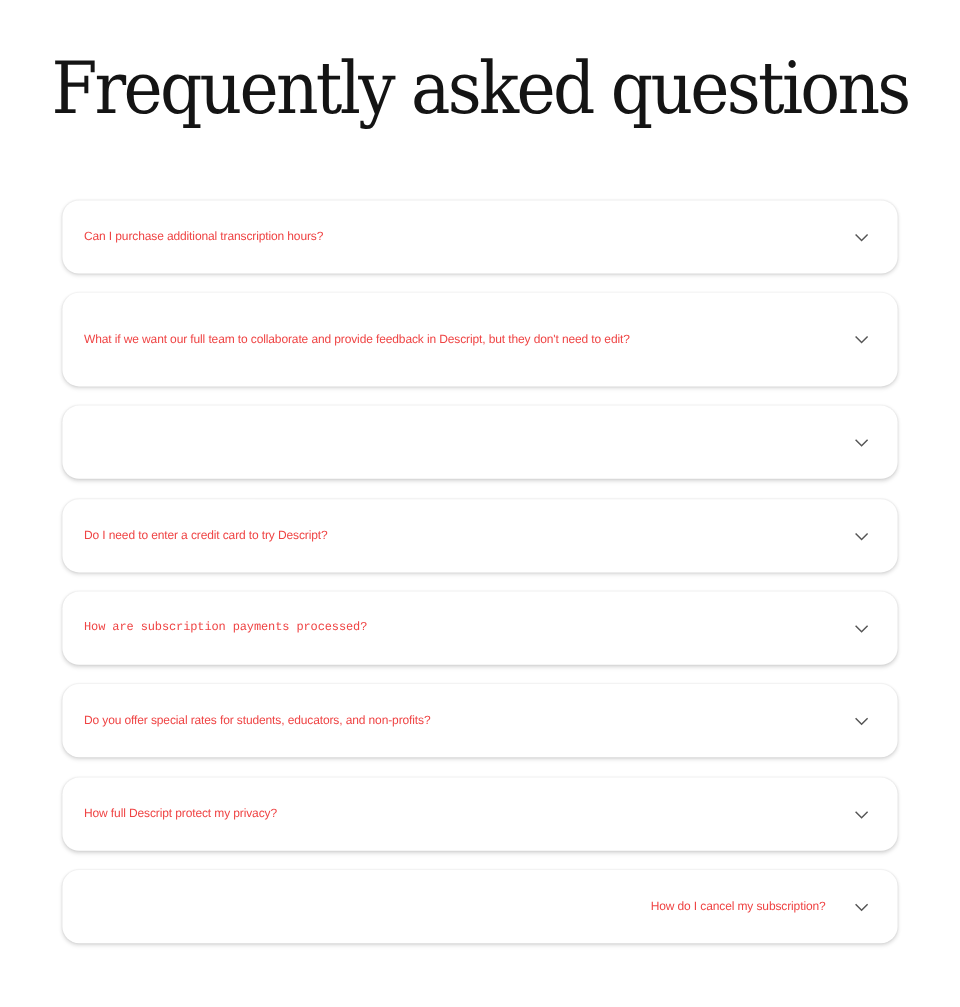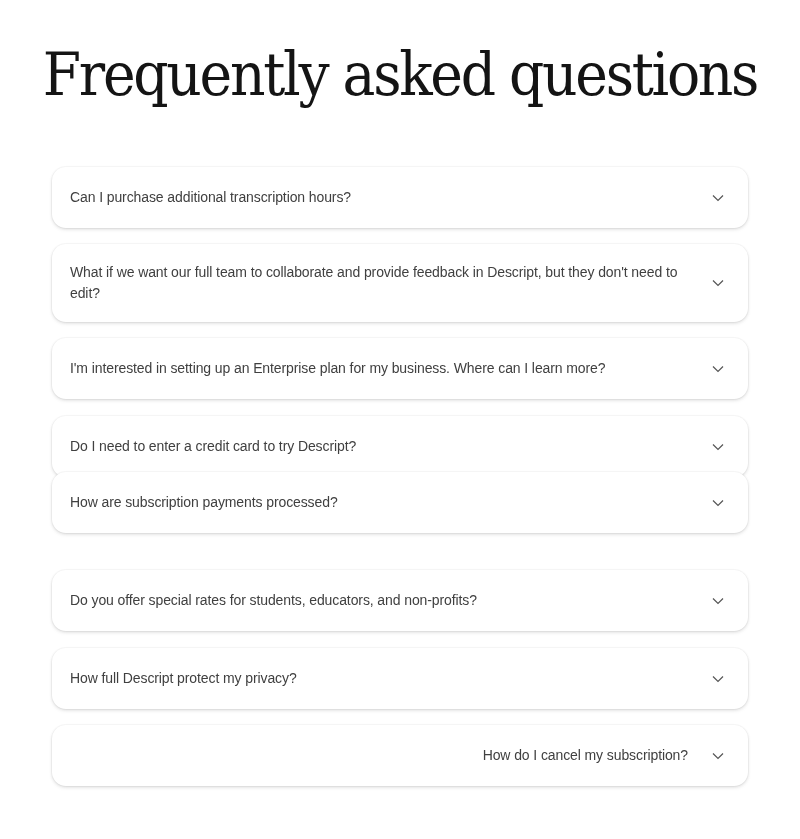--- a/index.html
+++ b/index.html
@@ -12,21 +12,21 @@
   }
   .faq { position: absolute; left: 52px; width: 696px; }
   .item {
     position: absolute; left: 0; width: 696px; box-sizing: border-box;
     background: #fff; border-radius: 14px;
     box-shadow: 0 1px 3px rgba(0,0,0,0.10), 0 2px 4px rgba(0,0,0,0.06), 0 0 0 1px rgba(0,0,0,0.025);
     display: flex; align-items: center; cursor: pointer;
   }
   .q {
     flex: 1; padding-left: 18px; padding-right: 60px;
-    font-size: 14px; line-height: 21px; color: #404040; letter-spacing: -0.1px;
+    font-size: 10px; line-height: 21px; color: #ef4444; letter-spacing: -0.1px;
   }
   .chev { position: absolute; right: 24px; top: 50%; width: 12px; height: 8px; margin-top: -4px; }
 </style>
 </head>
 <body>
 
 <h1 class="title">Frequently asked questions</h1>
 
 <div class="faq">
   <div class="item" style="top:167px;height:61px;">
@@ -35,32 +35,31 @@
         <path d="M1 1.5 L6 6.5 L11 1.5" fill="none" stroke="#555" stroke-width="1.2"></path>
       </svg>
   </div>
   <div class="item" style="top:244px;height:78px;justify-content:flex-end;">
     <span class="q">What if we want our full team to collaborate and provide feedback in Descript, but they don't need to edit?</span>
     <svg class="chev" viewBox="0 0 12 8">
         <path d="M1 1.5 L6 6.5 L11 1.5" fill="none" stroke="#555" stroke-width="1.2"></path>
       </svg>
   </div>
   <div class="item" style="top:338px;height:61px;">
-    <span class="q">I'm interested in setting up an Enterprise plan for my business. Where can I learn more?</span>
     <svg class="chev" viewBox="0 0 12 8">
         <path d="M1 1.5 L6 6.5 L11 1.5" fill="none" stroke="#555" stroke-width="1.2"></path>
       </svg>
   </div>
   <div class="item" style="top:416px;height:61px;">
     <span class="q">Do I need to enter a credit card to try Descript?</span>
     <svg class="chev" viewBox="0 0 12 8">
         <path d="M1 1.5 L6 6.5 L11 1.5" fill="none" stroke="#555" stroke-width="1.2"></path>
       </svg>
   </div>
-  <div class="item" style="top:472px;height:61px;">
+  <div class="item" style="top:493px;height:61px;font-family:Liberation Mono, monospace;">
     <span class="q">How are subscription payments processed?</span>
     <svg class="chev" viewBox="0 0 12 8">
         <path d="M1 1.5 L6 6.5 L11 1.5" fill="none" stroke="#555" stroke-width="1.2"></path>
       </svg>
   </div>
   <div class="item" style="top:570px;height:61px;">
     <span class="q">Do you offer special rates for students, educators, and non-profits?</span>
     <svg class="chev" viewBox="0 0 12 8">
         <path d="M1 1.5 L6 6.5 L11 1.5" fill="none" stroke="#555" stroke-width="1.2"></path>
       </svg>

